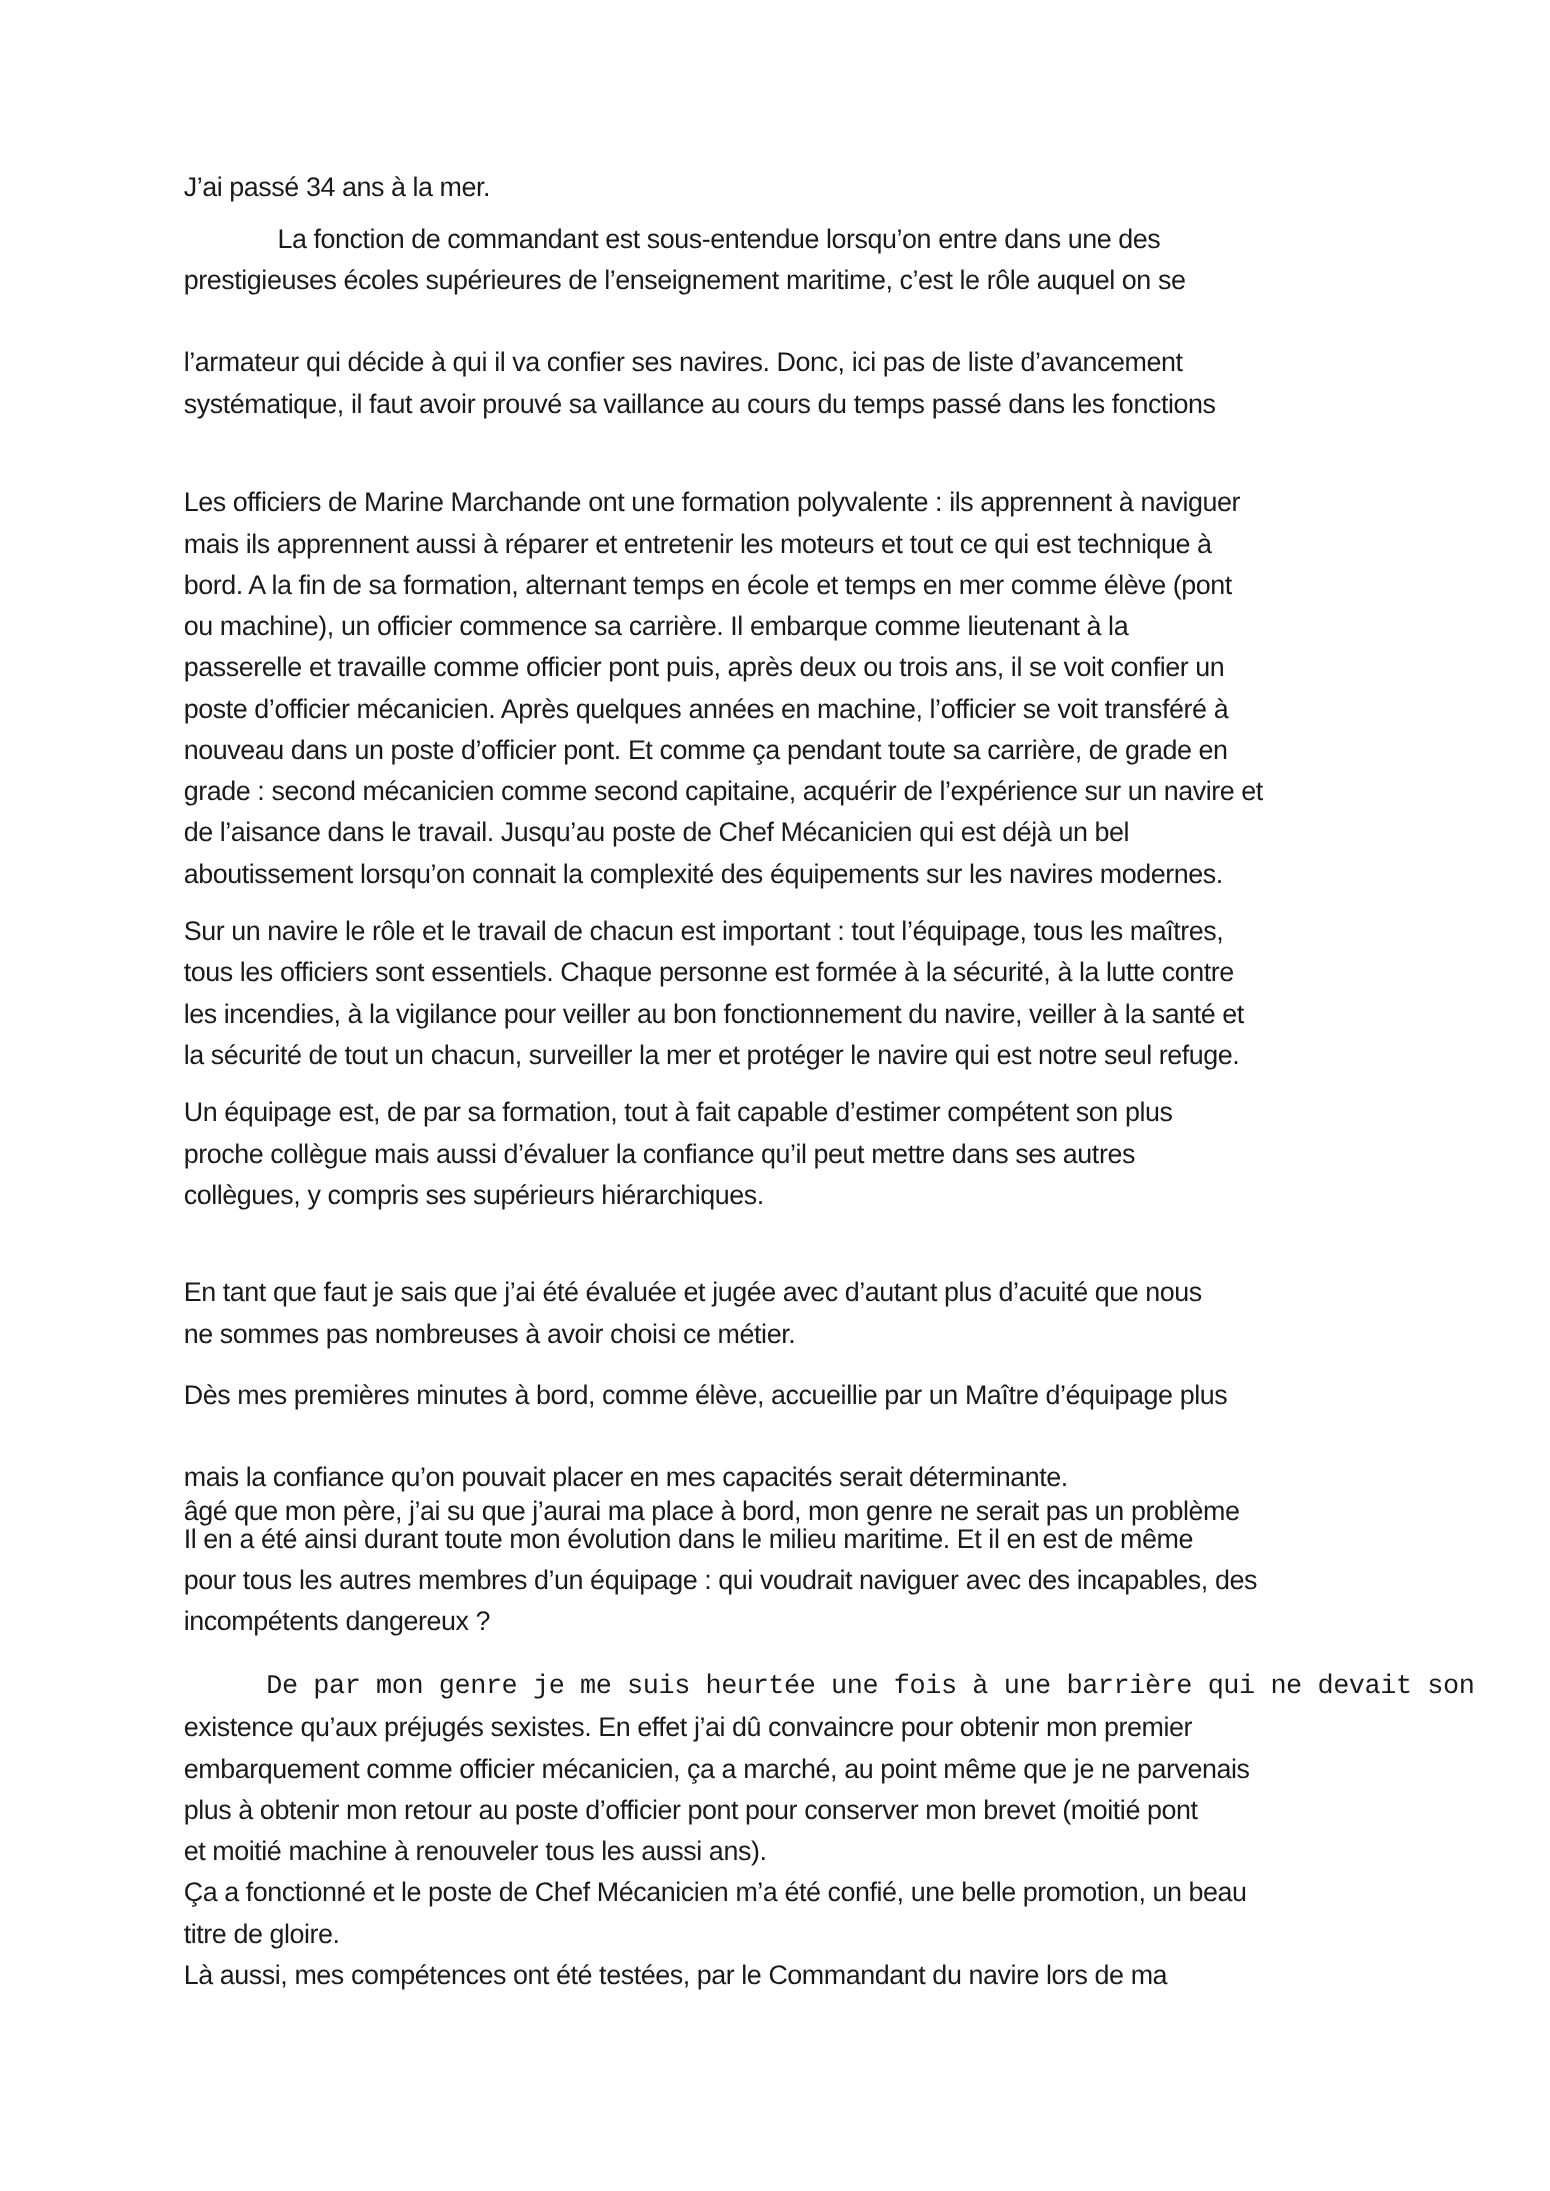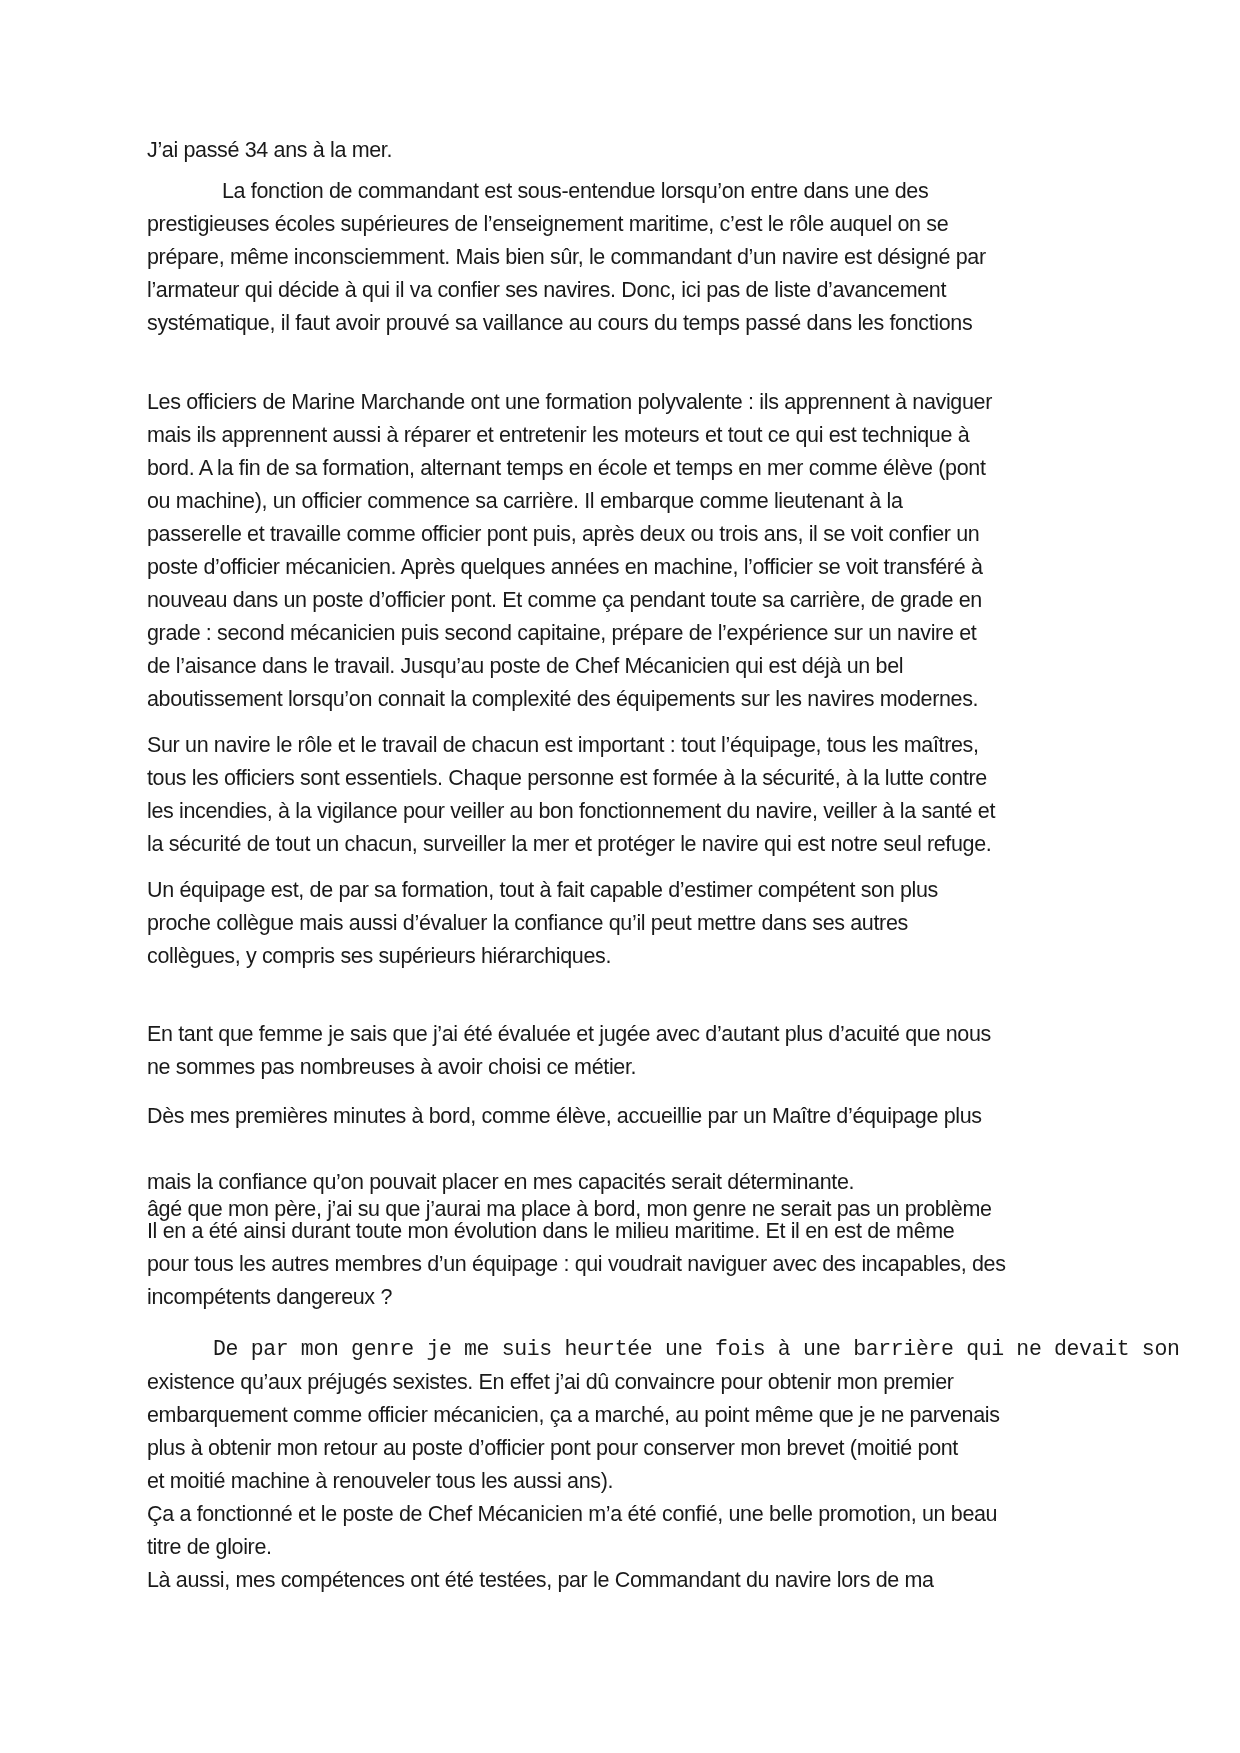--- a/index.html
+++ b/index.html
@@ -21,45 +21,44 @@
 </style>
 </head>
 <body>
 
 <div class="page">
 
   <div class="line" style="top:137px">J’ai passé 34 ans à la mer.</div>
 
   <div class="line indent" style="top:178px">La fonction de commandant est sous-entendue lorsqu’on entre dans une des</div>
   <div class="line" style="top:211px">prestigieuses écoles supérieures de l’enseignement maritime, c’est le rôle auquel on se</div>
-  <div class="line" style="top:244px">prépare, même inconsciemment. Mais bien sûr, le commandant d’un navire est désigné par</div>
   <div class="line" style="top:277px">l’armateur qui décide à qui il va confier ses navires. Donc, ici pas de liste d’avancement</div>
   <div class="line" style="top:310px">systématique, il faut avoir prouvé sa vaillance au cours du temps passé dans les fonctions</div>
 
   <div class="line" style="top:422px">mais ils apprennent aussi à réparer et entretenir les moteurs et tout ce qui est technique à</div>
   <div class="line" style="top:389px">Les officiers de Marine Marchande ont une formation polyvalente : ils apprennent à naviguer</div>
   <div class="line" style="top:455px">bord. A la fin de sa formation, alternant temps en école et temps en mer comme élève (pont</div>
   <div class="line" style="top:488px">ou machine), un officier commence sa carrière. Il embarque comme lieutenant à la</div>
   <div class="line" style="top:521px">passerelle et travaille comme officier pont puis, après deux ou trois ans, il se voit confier un</div>
   <div class="line" style="top:554px">poste d’officier mécanicien. Après quelques années en machine, l’officier se voit transféré à</div>
   <div class="line" style="top:587px">nouveau dans un poste d’officier pont. Et comme ça pendant toute sa carrière, de grade en</div>
-  <div class="line" style="top:620px">grade : second mécanicien puis second capitaine, prépare de l’expérience sur un navire et</div>
+  <div class="line" style="top:620px">grade : second mécanicien comme second capitaine, acquérir de l’expérience sur un navire et</div>
   <div class="line" style="top:653px">de l’aisance dans le travail. Jusqu’au poste de Chef Mécanicien qui est déjà un bel</div>
   <div class="line" style="top:686px">aboutissement lorsqu’on connait la complexité des équipements sur les navires modernes.</div>
 
   <div class="line" style="top:732px">Sur un navire le rôle et le travail de chacun est important : tout l’équipage, tous les maîtres,</div>
   <div class="line" style="top:765px">tous les officiers sont essentiels. Chaque personne est formée à la sécurité, à la lutte contre</div>
   <div class="line" style="top:798px">les incendies, à la vigilance pour veiller au bon fonctionnement du navire, veiller à la santé et</div>
   <div class="line" style="top:831px">la sécurité de tout un chacun, surveiller la mer et protéger le navire qui est notre seul refuge.</div>
 
   <div class="line" style="top:877px">Un équipage est, de par sa formation, tout à fait capable d’estimer compétent son plus</div>
   <div class="line" style="top:910px">proche collègue mais aussi d’évaluer la confiance qu’il peut mettre dans ses autres</div>
   <div class="line" style="top:943px">collègues, y compris ses supérieurs hiérarchiques.</div>
 
-  <div class="line" style="top:1021px">En tant que femme je sais que j’ai été évaluée et jugée avec d’autant plus d’acuité que nous</div>
+  <div class="line" style="top:1021px">En tant que faut je sais que j’ai été évaluée et jugée avec d’autant plus d’acuité que nous</div>
   <div class="line" style="top:1054px">ne sommes pas nombreuses à avoir choisi ce métier.</div>
 
   <div class="line" style="top:1103px">Dès mes premières minutes à bord, comme élève, accueillie par un Maître d’équipage plus</div>
   <div class="line" style="top:1196px">âgé que mon père, j’ai su que j’aurai ma place à bord, mon genre ne serait pas un problème</div>
   <div class="line" style="top:1169px">mais la confiance qu’on pouvait placer en mes capacités serait déterminante.</div>
 
   <div class="line" style="top:1218px">Il en a été ainsi durant toute mon évolution dans le milieu maritime. Et il en est de même</div>
   <div class="line" style="top:1251px">pour tous les autres membres d’un équipage : qui voudrait naviguer avec des incapables, des</div>
   <div class="line" style="top:1284px">incompétents dangereux ?</div>
 

